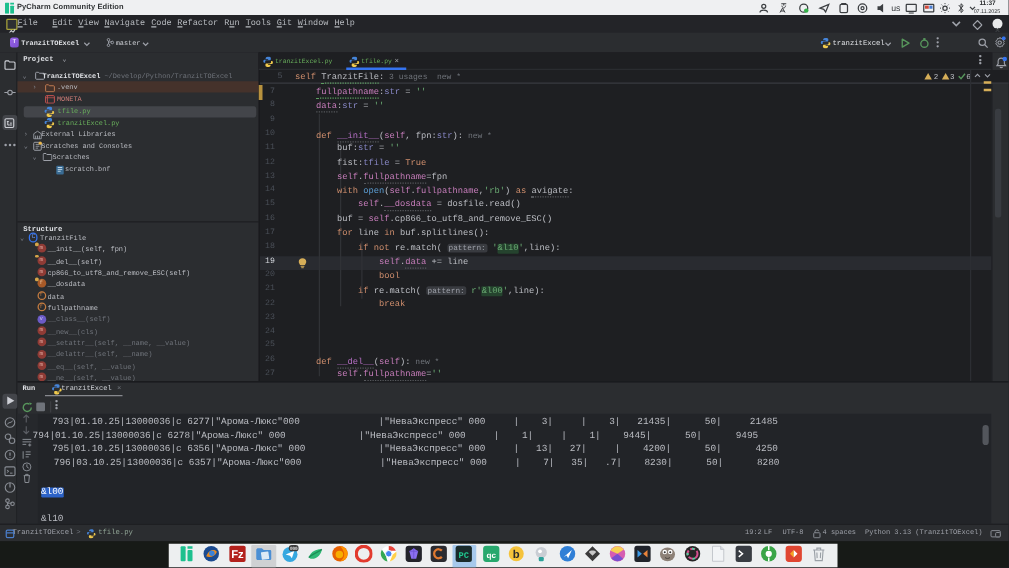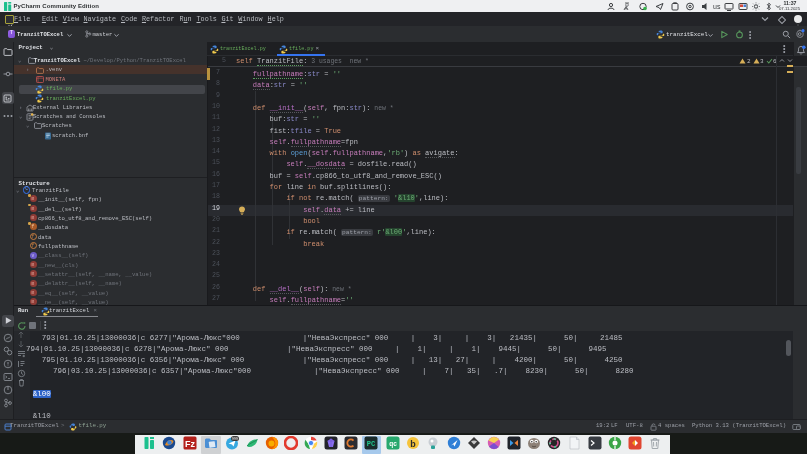--- a/index.html
+++ b/index.html
@@ -420,21 +420,21 @@
     <circle cx="4.5" cy="4.5" r="3.2" fill="none" stroke="#878B92" stroke-width="0.8"></circle>
     <path d="M4.5 2.5 L4.5 4.5 L6 5.5" stroke="#878B92" stroke-width="0.8" fill="none"></path>
   </svg>
 <svg class="abs" style="left:17px;top:377.6px" width="9" height="9" viewBox="0 0 9 9">
     <path d="M2 2.5 L7 2.5 M3.5 2.5 L3.5 1.5 L5.5 1.5 L5.5 2.5 M2.5 2.5 L3 8 L6 8 L6.5 2.5" fill="none" stroke="#878B92" stroke-width="0.8"></path>
   </svg>
 <div class="abs" id="console"></div>
 <div class="con" style="left:32.8px;top:333px">  793|01.10.25|13000036|с 6277|"Арома-Люкс"000              |"НеваЭкспресс" 000     |    3|     |    3|   21435|      50|     21485</div>
 <div class="con" style="left:17px;top:344.1px">  794|01.10.25|13000036|с 6278|"Арома-Люкс" 000             |"НеваЭкспресс" 000     |    1|     |    1|    9445|      50|      9495</div>
 <div class="con" style="left:32.8px;top:355.2px">  795|01.10.25|13000036|с 6356|"Арома-Люкс" 000             |"НеваЭкспресс" 000     |   13|   27|     |    4200|      50|      4250</div>
-<div class="con" style="left:44px;top:366.3px">  796|03.10.25|13000036|с 6357|"Арома-Люкс"000              |"НеваЭкспресс" 000     |    7|   35|   .7|    8230|      50|      8280</div>
+<div class="con" style="left:34px;top:366.3px">  796|03.10.25|13000036|с 6357|"Арома-Люкс"000              |"НеваЭкспресс" 000     |    7|   35|   .7|    8230|      50|      8280</div>
 <div class="con" style="left:32.8px;top:388.5px"><span style="background:#2D63C8;color:#fff;border-radius:1px;">&amp;l00</span></div>
 <div class="con" style="left:32.8px;top:410.7px">&amp;l10</div>
 <div class="abs" style="left:786px;top:340px;width:5px;height:16px;background:#53565C;border-radius:2.5px;"></div>
 <div class="abs" id="status"></div>
 <svg class="abs" style="left:4px;top:422.5px" width="8" height="8" viewBox="0 0 8 8">
     <rect x="1" y="1" width="6" height="6" rx="1" fill="none" stroke="#4A7DC9" stroke-width="1"></rect>
     <path d="M1 3.2 L7 3.2" stroke="#4A7DC9" stroke-width="1"></path>
   </svg>
 <div class="st" style="left:10px;font-size:5.8px;">TranzitTOExcel</div>
 <div class="st" style="left:61px;font-size:5.8px;color:#6F737A">&gt;</div>

